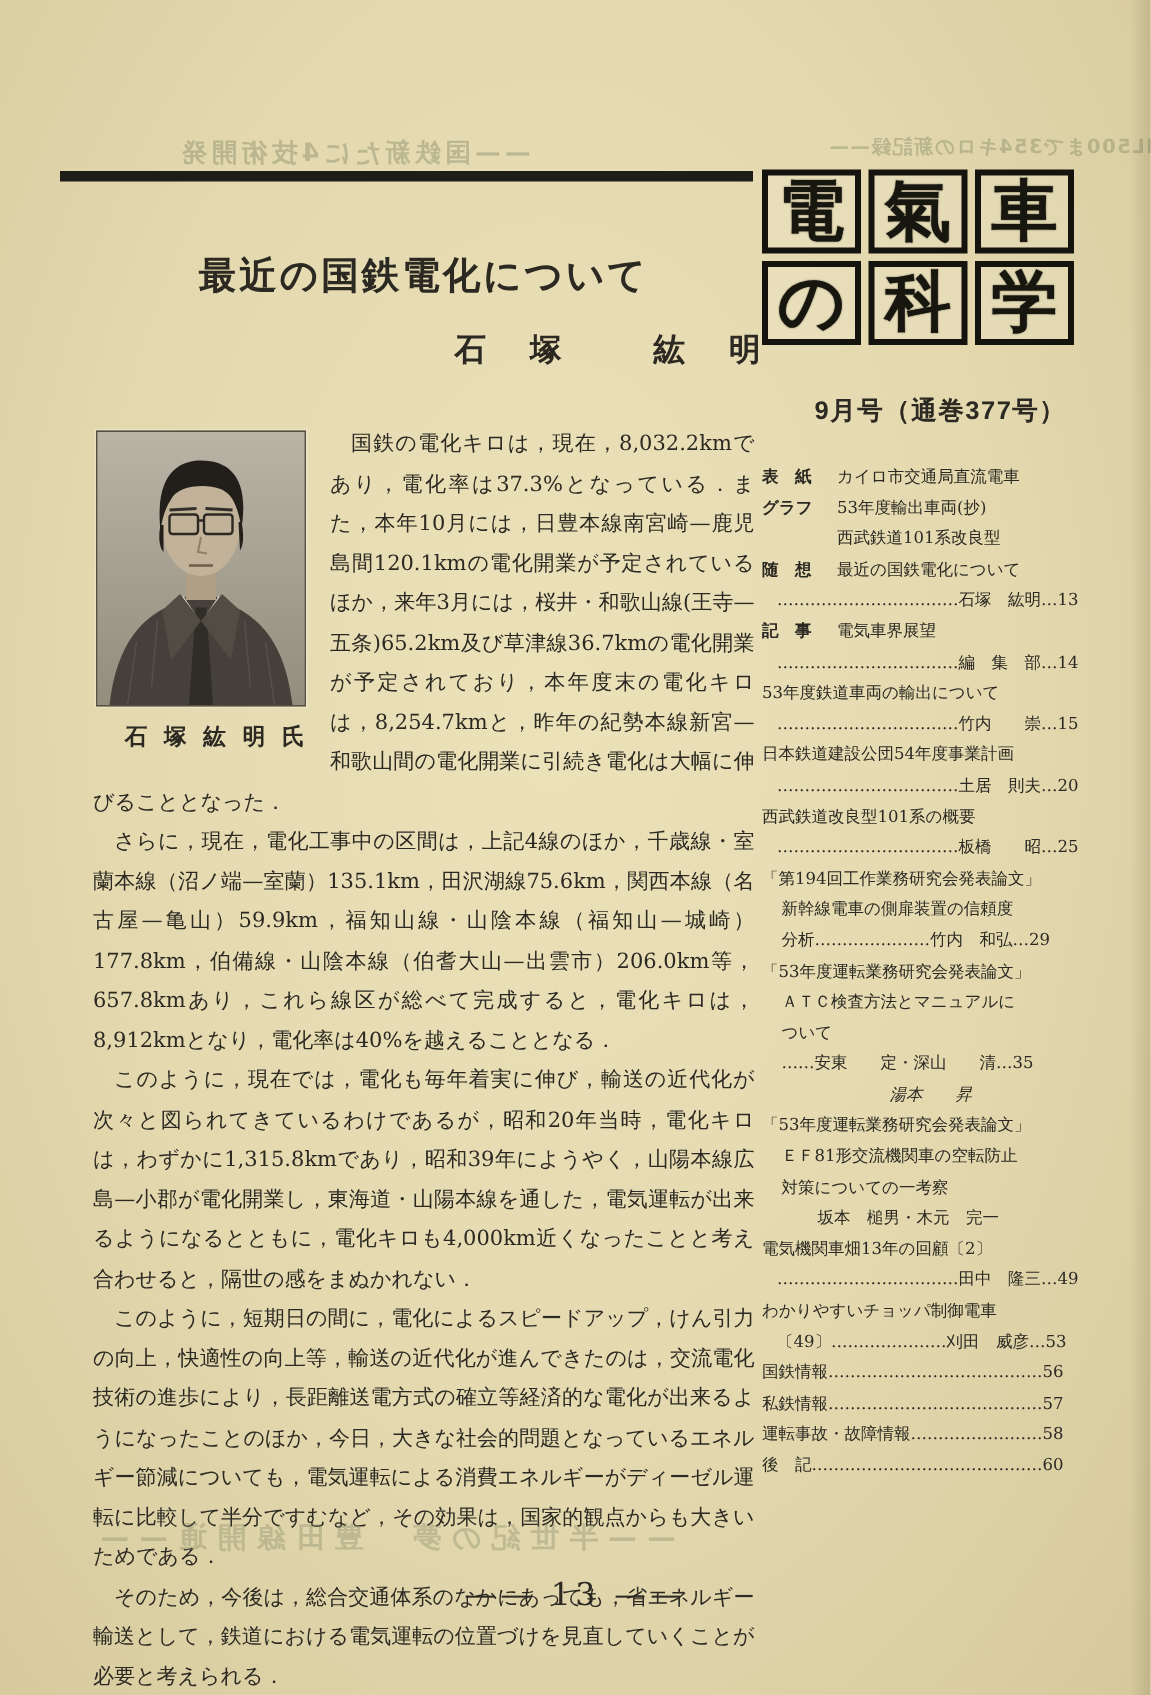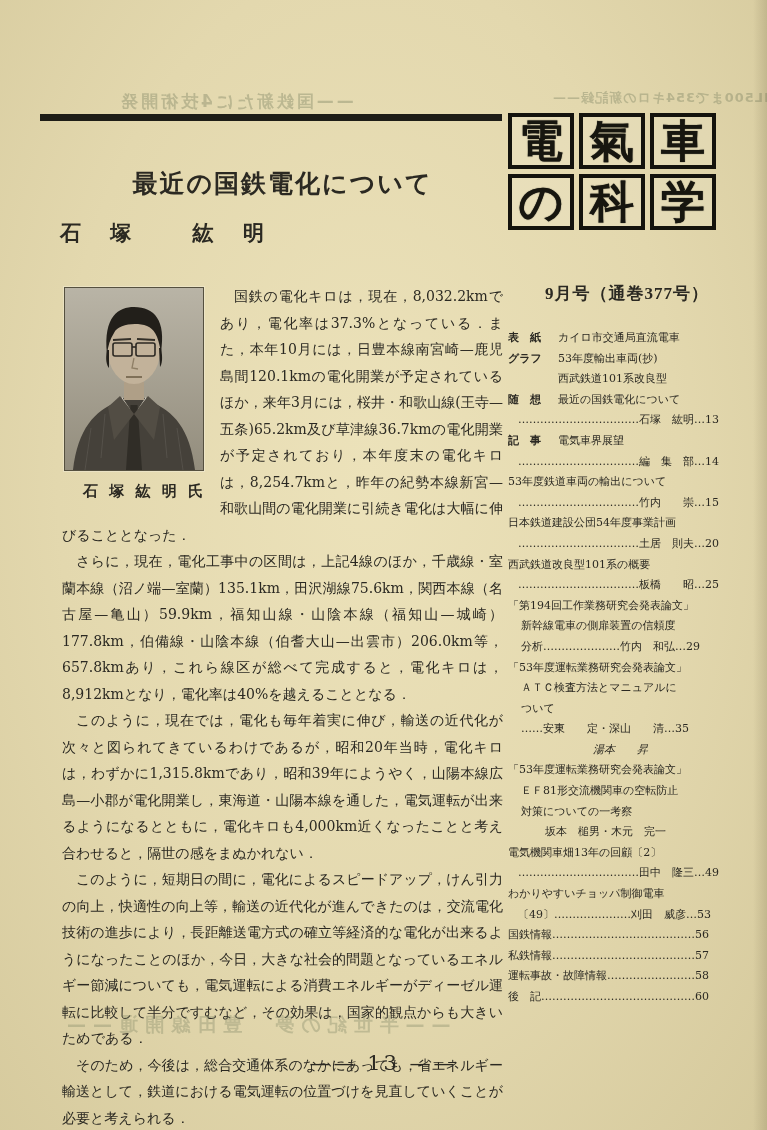--- a/index.html
+++ b/index.html
@@ -27,22 +27,22 @@
   .st-tr{left:552px;top:89px;font-size:13px;letter-spacing:1px;}
   .st-b{left:60px;top:1012px;font-size:19px;letter-spacing:7px;opacity:.32;}
   
   .rule{position:absolute;left:40px;top:114px;width:462px;height:7px;background:#1e1d17;}
   
   .title{
     position:absolute;left:62px;top:150px;width:441px;
     font-size:25px;font-weight:600;letter-spacing:2px;text-align:center;
   }
   .author{
-    position:absolute;left:60px;top:219px;width:441px;
-    font-size:21px;font-weight:600;letter-spacing:11px;text-align:left;
+    position:absolute;left:77px;top:219px;width:441px;
+    font-size:21px;font-weight:600;letter-spacing:11px;text-align:right;
   }
   .body{
     position:absolute;left:62px;top:283px;width:441px;
     font-size:14px;line-height:26.5px;text-align:justify;text-justify:inter-ideograph;
   }
   .photo-block{float:left;width:142px;margin:4px 14px 2px 2px;}
   .photo{
     width:138px;height:182px;border:1px solid #55503f;background:#aaa598;
     box-shadow:0 0 0 1px rgba(255,255,255,.25);
   }
@@ -55,22 +55,22 @@
   
   .side{position:absolute;left:508px;top:113px;width:238px;}
   .logo{display:grid;grid-template-columns:repeat(3,66px);gap:5px;}
   .logo-cell{
     width:58px;height:48px;border:4px solid #14130d;background:rgba(255,255,255,.12);
     display:flex;align-items:center;justify-content:center;
     font-size:44px;font-weight:900;color:#17160f;line-height:1;
     text-shadow:0 0 1px #17160f;
   }
   .issue{
-    margin-top:52px;font-weight:bold;font-size:17px;text-align:center;letter-spacing:1px;
-    font-family:Liberation Serif, serif;
+    margin-top:32px;font-weight:bold;font-size:17px;text-align:center;letter-spacing:1px;
+    font-family:Liberation Sans, sans-serif;
   }
   .toc{margin-top:23px;font-size:11px;line-height:20.6px;}
   .toc-line{white-space:nowrap;}
   .toc-label{
     display:inline-block;width:50px;font-weight:bold;
     font-family:"DejaVu Sans","Liberation Sans",sans-serif;
   }
   
   .pagenum{
     position:absolute;left:0;top:1051px;width:767px;text-align:center;

